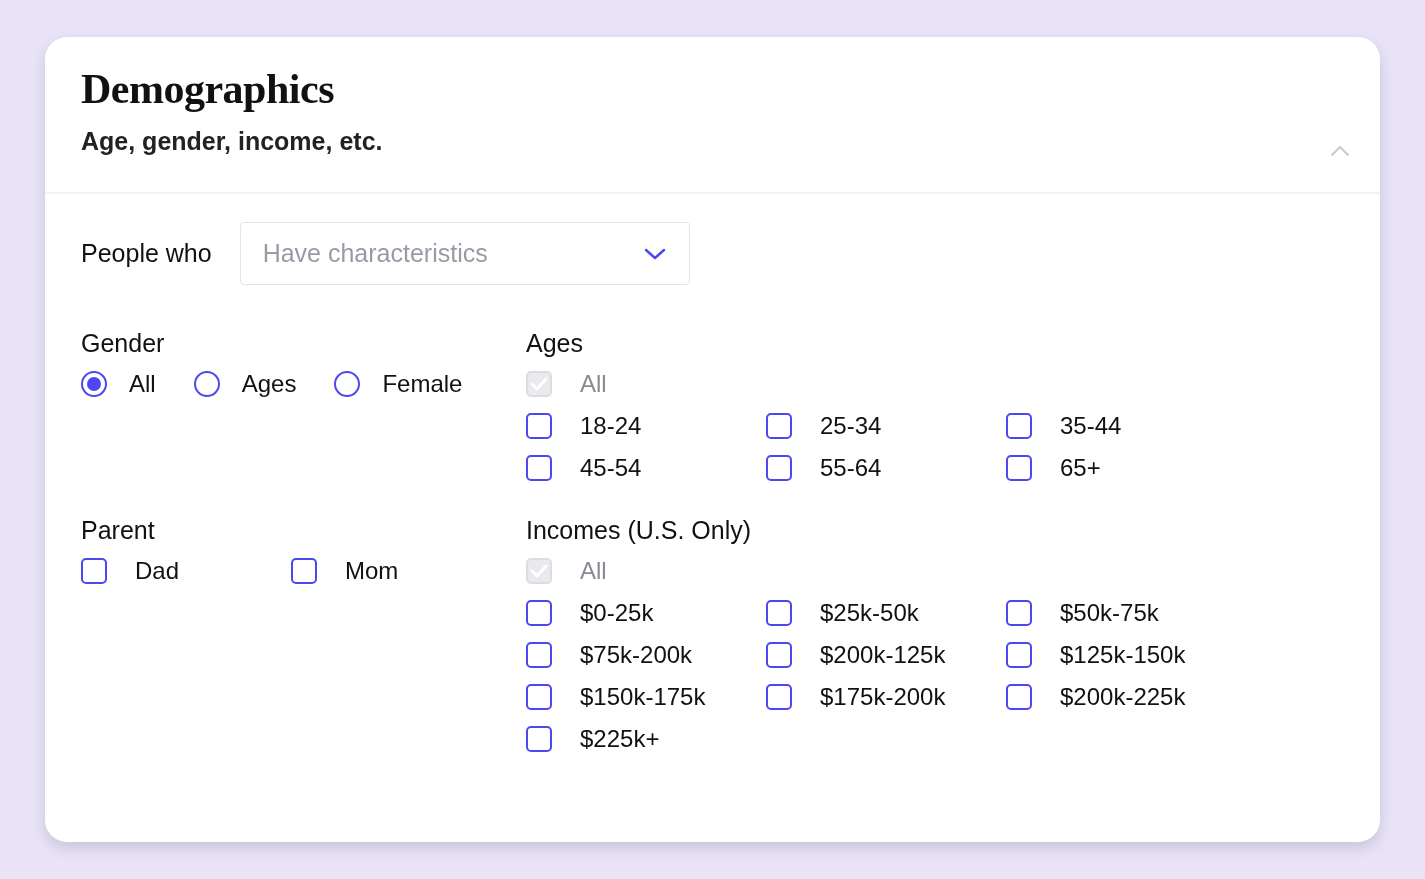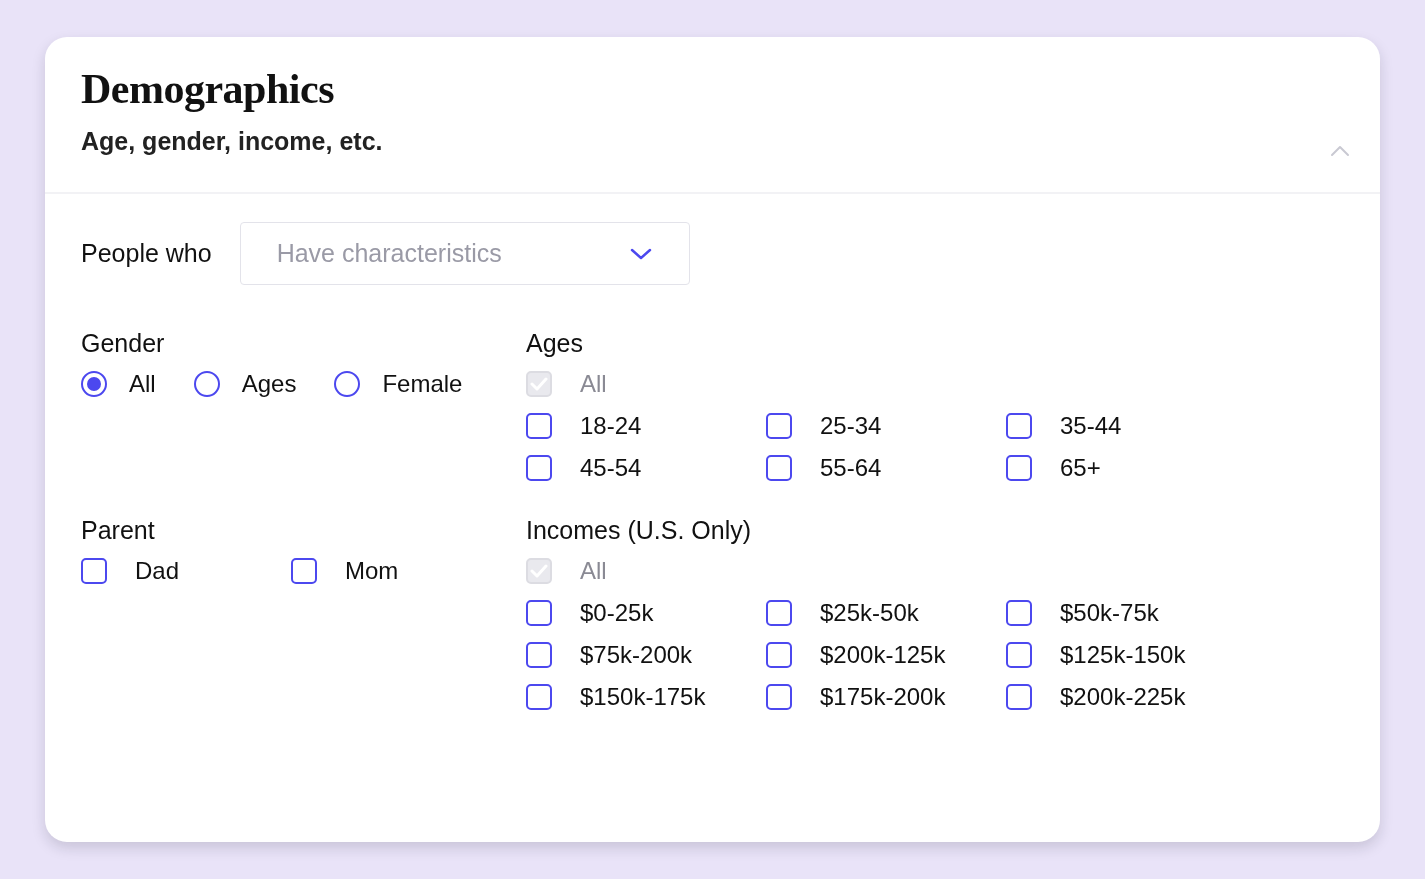--- a/index.html
+++ b/index.html
@@ -54,21 +54,21 @@
       margin-bottom: 44px;
       text-align: center;
     }
     .filter-label {
       font-size: 25px;
       font-weight: 400;
     }
     .select {
       border: 1.5px solid #e3e3ea;
       border-radius: 4px;
-      padding: 16px 36px;
+      padding: 16px 22px;
       width: 450px;
       display: flex;
       align-items: center;
       justify-content: space-between;
       cursor: pointer;
       background: #fff;
     }
     .select-placeholder {
       color: #9a9aa6;
       font-size: 25px;
@@ -281,18 +281,22 @@
             <span class="check-label">$150k-175k</span>
           </div>
           <div class="check-item">
             <span class="checkbox"></span>
             <span class="check-label">$175k-200k</span>
           </div>
           <div class="check-item">
             <span class="checkbox"></span>
             <span class="check-label">$200k-225k</span>
           </div>
+          <div class="check-item">
+            <span class="checkbox"></span>
+            <span class="check-label">$225k+</span>
+          </div>
         </div>
       </div>
 
     </div>
   </div>
 </div>
 
 </body></html>

